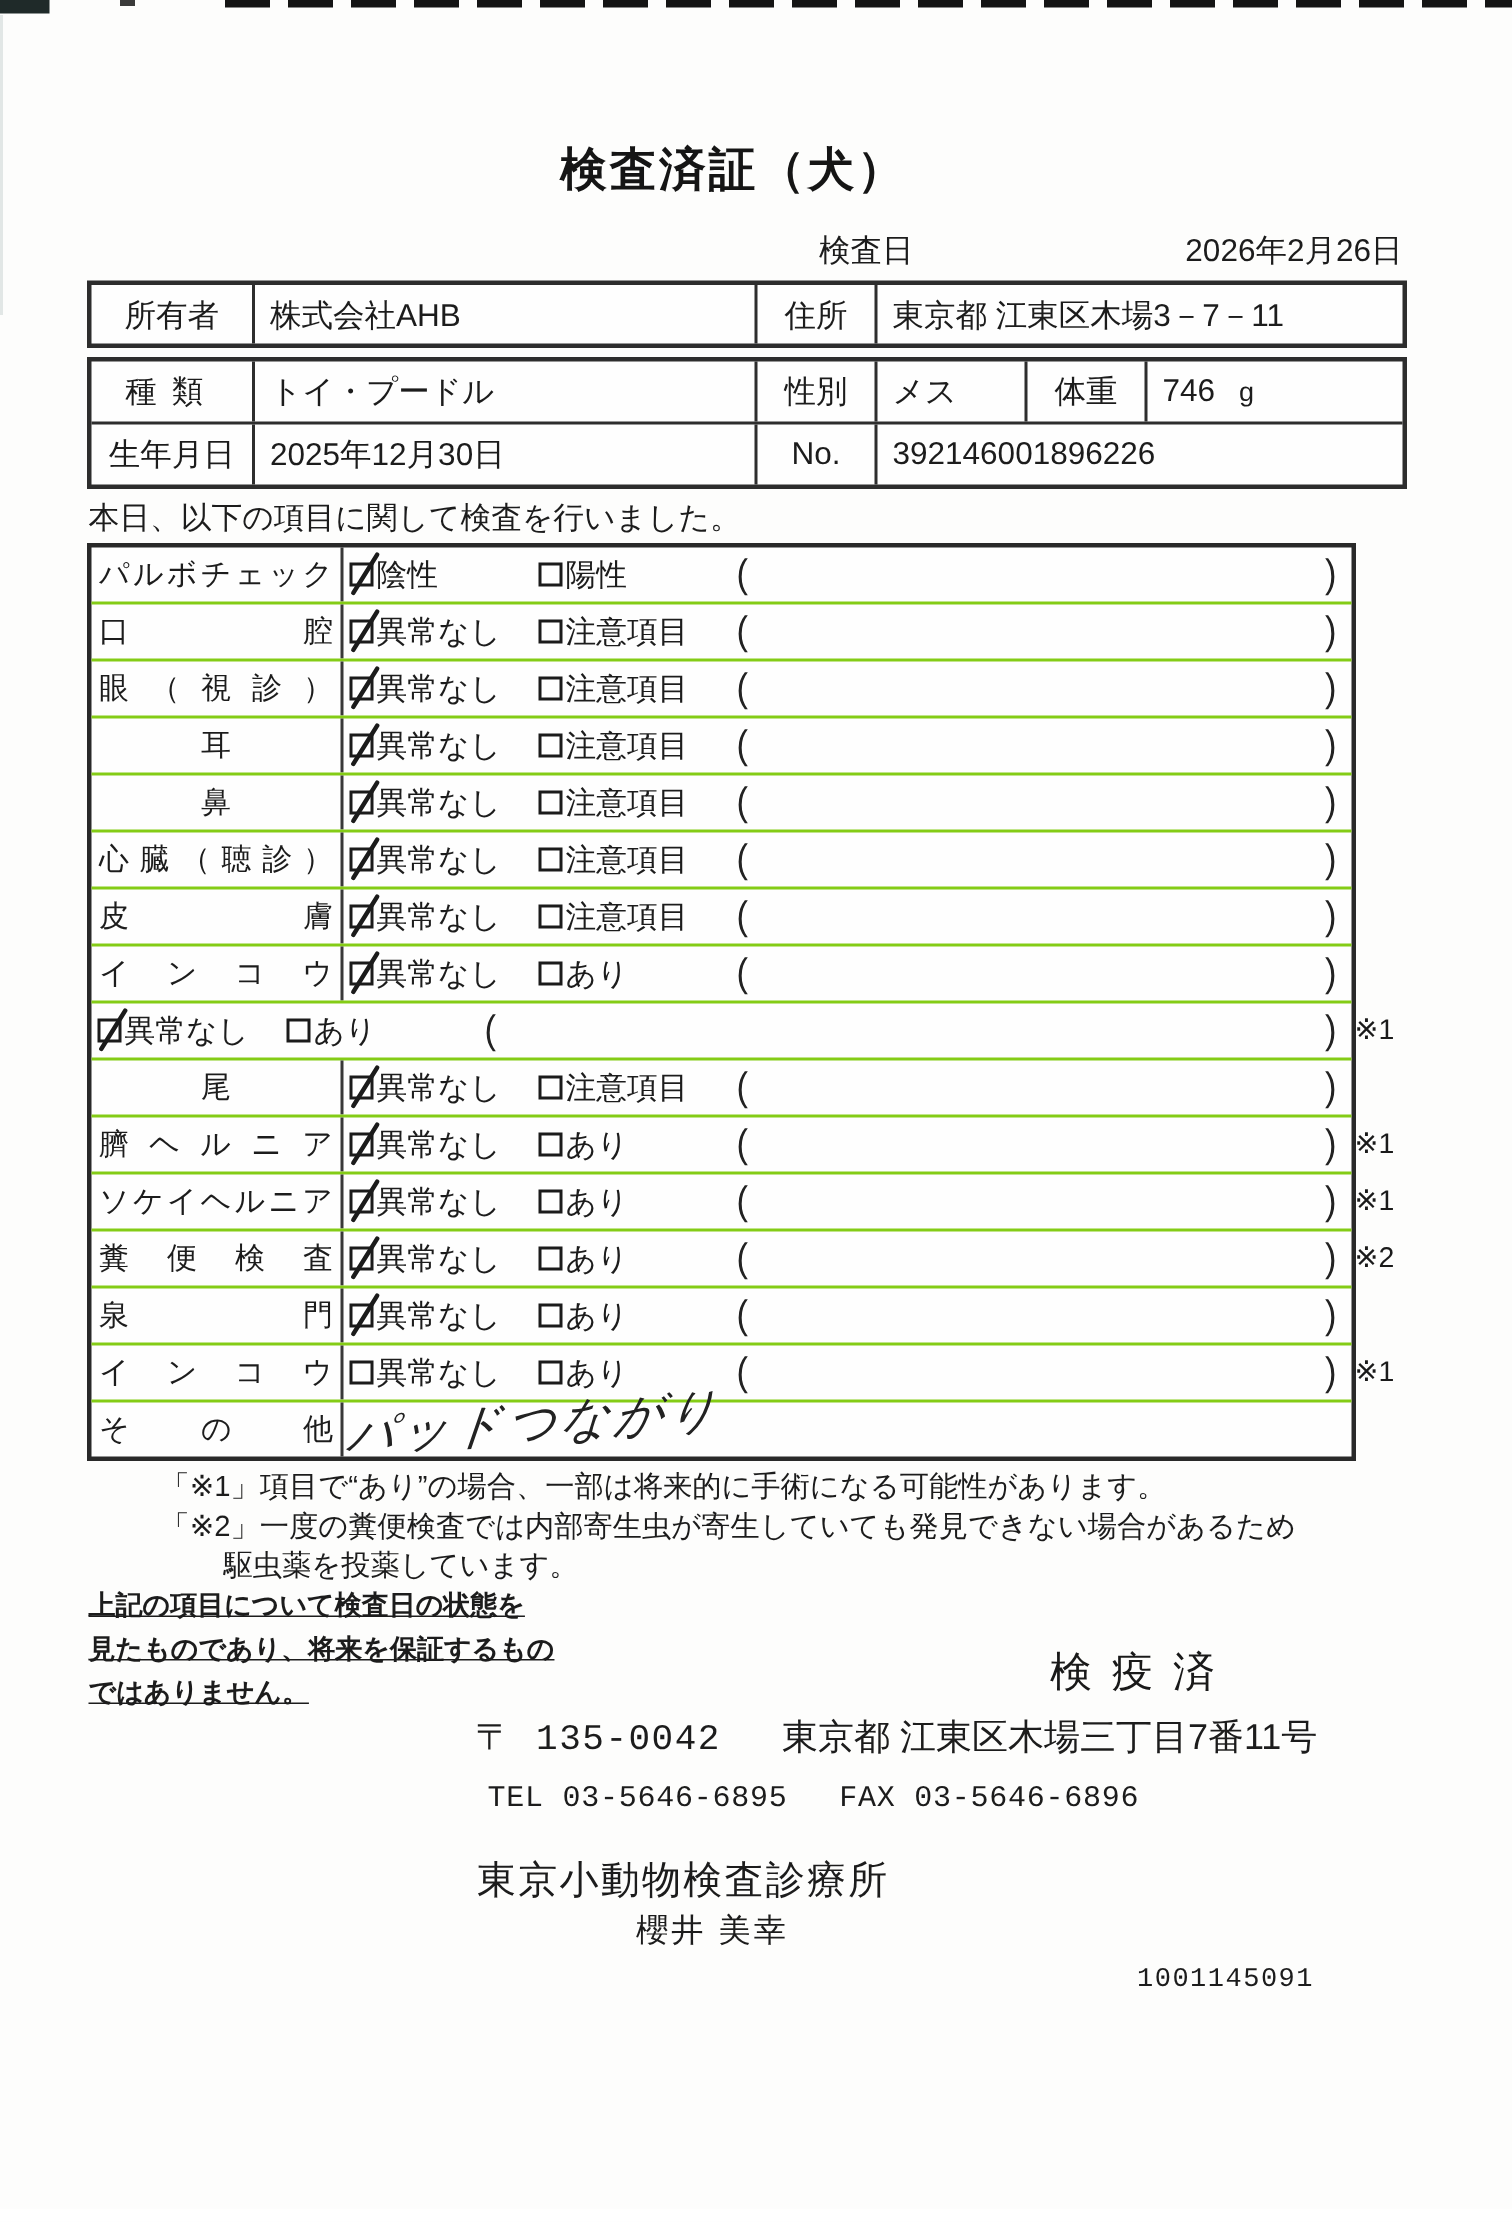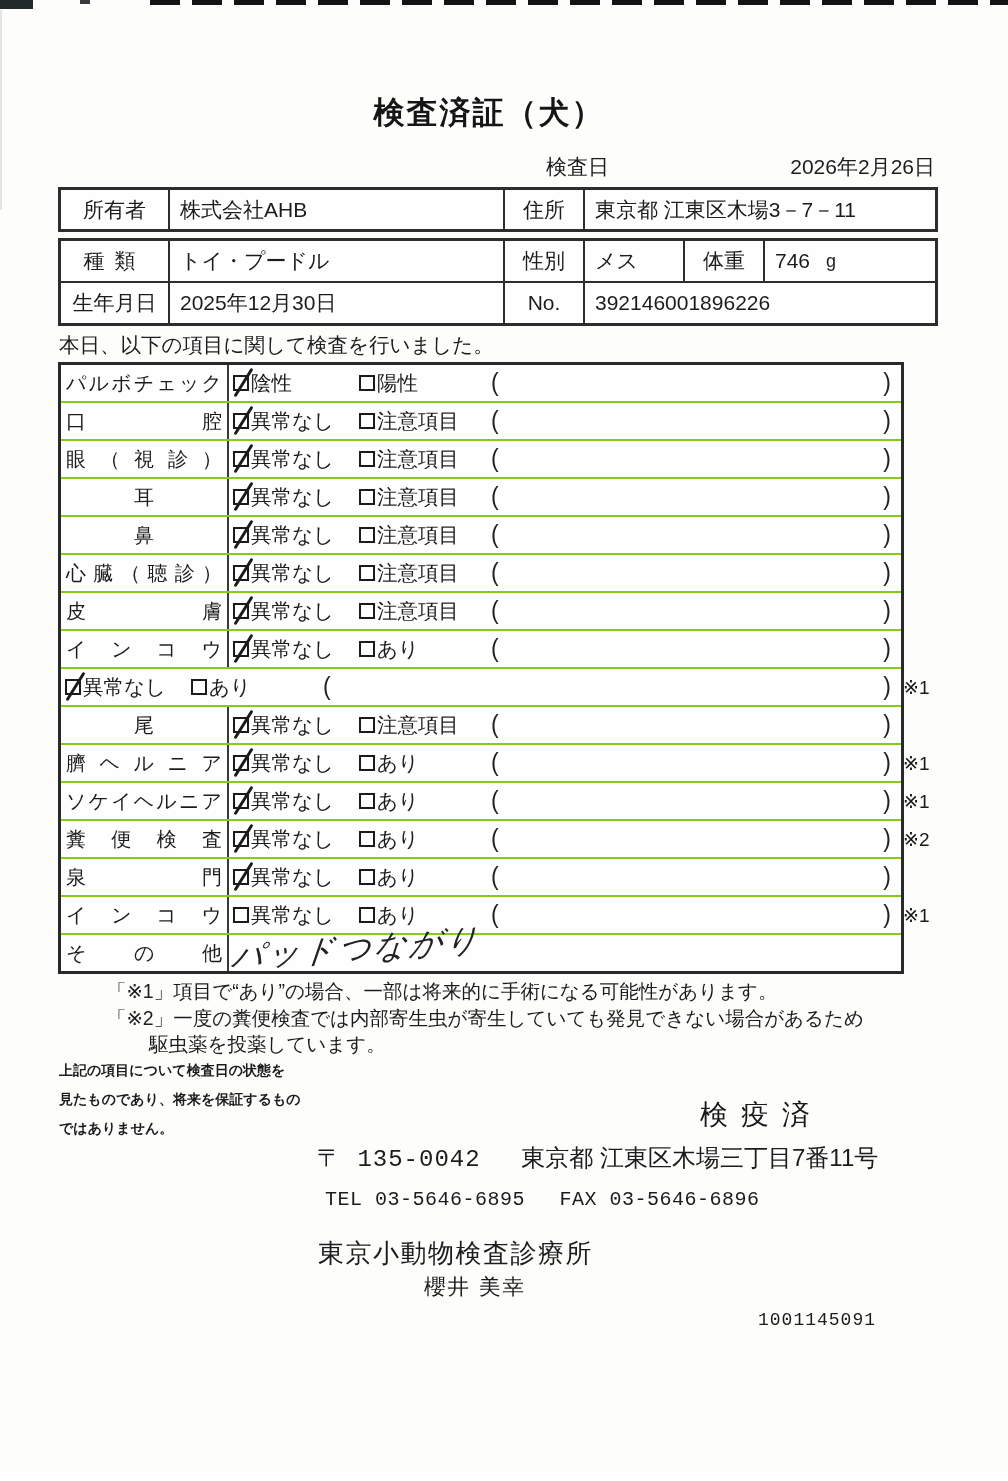--- a/index.html
+++ b/index.html
@@ -60,21 +60,21 @@
   .paren{position:absolute;top:50%;transform:translateY(-52%) scaleY(1.15);font-size:23px;color:#222;}
   .po{left:262px;} .pc{right:10px;}
   .note{position:absolute;right:-42px;top:50%;transform:translateY(-50%);font-size:19px;
     width:40px;white-space:nowrap;color:#1a1a1a;}
   .hw{position:absolute;left:2px;top:-8px;font-size:32px;font-style:italic;font-weight:500;
     white-space:nowrap;transform:rotate(-4deg) skewX(-10deg);letter-spacing:3px;color:#222;}
 
   .footnotes{position:absolute;top:978px;left:59px;font-size:19.5px;line-height:26.5px;margin-left:48px;}
   .footnotes .indent{margin-left:42px;}
 
-  .disclaimer{position:absolute;top:1056px;left:59px;font-size:14px;font-weight:700;line-height:29px;}
+  .disclaimer{position:absolute;top:1056px;left:59px;font-size:18px;font-weight:700;line-height:29px;text-decoration:underline;}
 
   .stamp{position:absolute;top:1096px;left:700px;font-size:28px;font-weight:500;
     letter-spacing:13px;white-space:nowrap;color:#191919;}
 
   .postal-line{position:absolute;top:1142px;left:297px;font-size:24px;white-space:nowrap;margin-left:20px;}
   .postal-code{font-family:"Liberation Mono","DejaVu Sans Mono",monospace;letter-spacing:1px;}
   .postal-addr{margin-left:34px;}
   .tel-line{position:absolute;top:1188px;left:325px;font-size:20px;white-space:nowrap;
     font-family:"Liberation Mono","DejaVu Sans Mono",monospace;letter-spacing:0.5px;}
   .tel-line .fax{margin-left:22px;}

